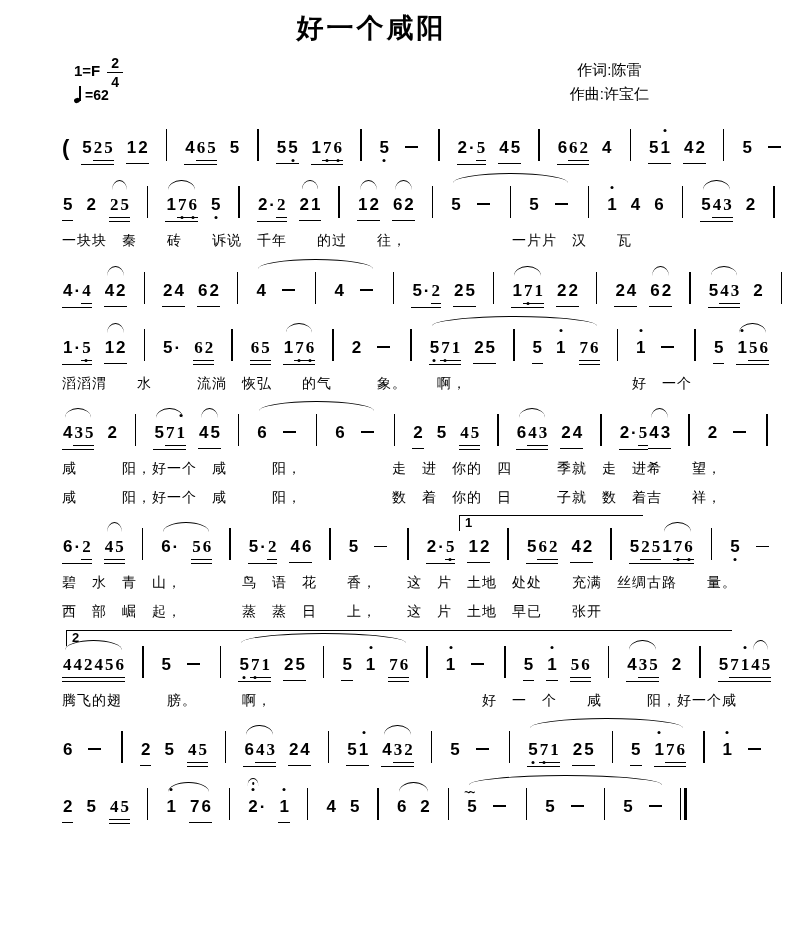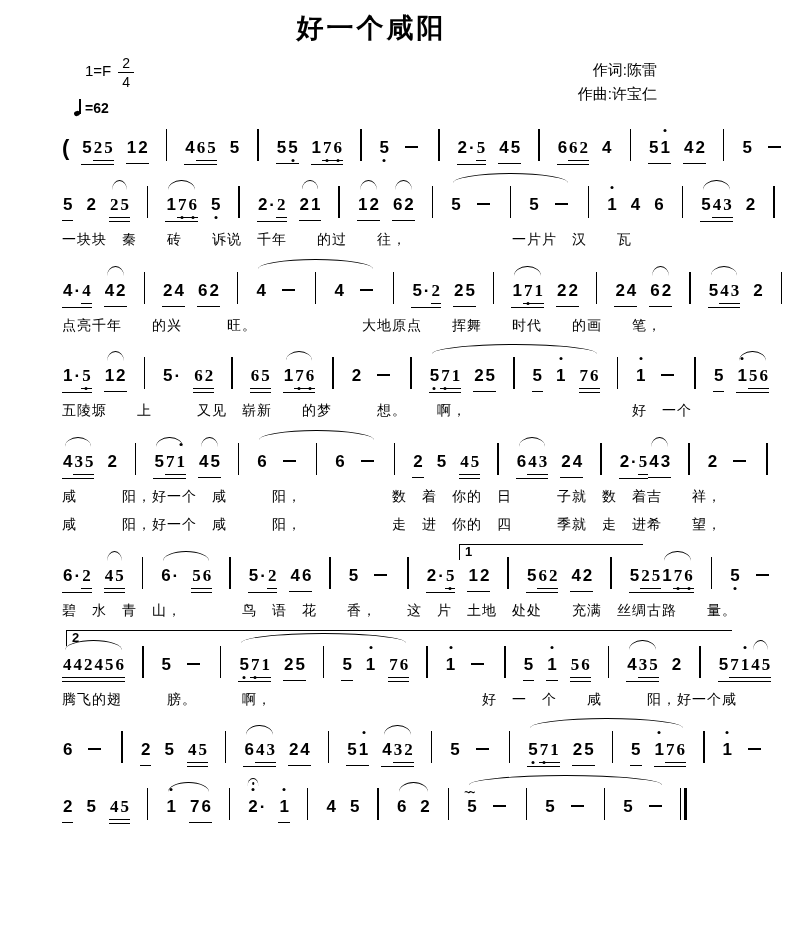--- a/index.html
+++ b/index.html
@@ -1,48 +1,48 @@
 <!DOCTYPE html>
 <html><head>
 <meta charset="utf-8">
 <style>
   html,body{margin:0;padding:0;background:#fff;}
   body{width:789px;height:951px;overflow:hidden;color:#000;font-family:"Liberation Sans",sans-serif;}
   .page{position:relative;width:707px;height:951px;box-sizing:border-box;padding:8px 26px 0 62px;}
   .title{text-align:center;font-size:27px;font-weight:bold;letter-spacing:3px;margin:2px 0 8px 0;font-family:"DejaVu Serif","Liberation Serif",serif;}
   .meta{position:relative;height:60px;margin-bottom:2px;}
-  .keysig{position:absolute;left:23px;top:2px;font-size:15px;font-weight:normal;white-space:nowrap;}
+  .keysig{position:absolute;left:12px;top:2px;font-size:15px;font-weight:bold;white-space:nowrap;}
   .frac{display:inline-block;vertical-align:middle;text-align:center;line-height:1;margin-left:7px;font-size:14px;}
   .fnum{display:block;border-bottom:1.2px solid #000;padding:0 4px 2px;}
   .fden{display:block;padding-top:2px;}
-  .tempo{position:absolute;left:12px;top:45px;font-size:14px;font-weight:bold;}
+  .tempo{position:absolute;left:12px;top:32px;font-size:14px;font-weight:bold;}
   .qnote{display:inline-block;position:relative;width:9px;height:17px;vertical-align:-3px;margin-right:2px;}
   .qnote::before{content:'';position:absolute;bottom:0;left:0;width:6px;height:5px;background:#000;border-radius:50%;transform:rotate(-20deg);}
   .qnote::after{content:'';position:absolute;left:5px;top:0;width:1.5px;height:15px;background:#000;}
-  .credits{position:absolute;right:24px;top:4px;font-size:15px;line-height:1.6;text-align:right;}
+  .credits{position:absolute;right:32px;top:4px;font-size:15px;line-height:1.6;text-align:center;}
 
   .score-line{position:relative;padding-top:13px;margin-bottom:8px;}
   .notes{font-size:17px;font-weight:bold;white-space:nowrap;line-height:24px;}
   .nt{position:relative;display:inline-block;padding:0 1px;}
   .hi{position:absolute;top:-7px;left:50%;transform:translateX(-50%);width:3px;height:3px;background:#000;border-radius:50%;}
   .lo{position:absolute;top:23px;left:50%;transform:translateX(-50%);width:3px;height:3px;background:#000;border-radius:50%;}
   .ferm{position:absolute;top:-17px;left:50%;transform:translateX(-50%);width:11px;height:7px;border-top:1.6px solid #000;border-radius:50% 50% 0 0/100% 100% 0 0;}
   .ferm::after{content:'';position:absolute;top:3px;left:50%;transform:translateX(-50%);width:2.5px;height:2.5px;background:#000;border-radius:50%;}
   .trill{position:absolute;top:-15px;left:-2px;font-size:11px;letter-spacing:-2px;font-weight:bold;}
   .ul{display:inline-block;border-bottom:1.6px solid #000;padding-bottom:3px;}
   .ul .ul{padding-bottom:0;font-family:Liberation Serif, serif;}
   .slur{display:inline-block;position:relative;}
   .slur::before{content:'';position:absolute;left:3px;right:3px;top:-13px;height:9px;border-top:1.4px solid #000;border-radius:50% 50% 0 0/100% 100% 0 0;}
   .bar{display:inline-block;width:1.5px;height:32px;background:#000;margin:0 5px;vertical-align:-8px;}
   .endbar{display:inline-block;width:3px;height:32px;border-left:1.5px solid #000;border-right:3.5px solid #000;vertical-align:-8px;margin-left:3px;}
   .gap{display:inline-block;width:12px;}
   .dash{display:inline-block;width:13px;height:1.8px;background:#000;vertical-align:5px;margin:0 3px;}
   .paren{font-size:22px;font-weight:bold;vertical-align:-2px;}
 
-  .lyric{font-size:14px;white-space:pre;margin-top:9px;line-height:1.4;letter-spacing:1px;font-family:Liberation Mono, monospace;}
+  .lyric{font-size:14px;white-space:pre;margin-top:9px;line-height:1.4;letter-spacing:1px;}
   .volta{position:absolute;border-top:1.4px solid #000;border-left:1.4px solid #000;height:15px;font-size:13px;font-weight:bold;padding:0 0 0 5px;line-height:14px;}
   .volta1{top:0;right:38px;width:178px;}
   .volta2{top:0;left:4px;width:660px;}
   .volta7{padding-top:16px;}
 </style>
 </head>
 <body>
 
 <div class="page">
 
@@ -65,38 +65,38 @@
     <div class="notes"><span class="paren">(</span><span class="gap"></span><span class="ul"><span class="nt">5</span><span class="ul"><span class="nt">2</span><span class="nt">5</span></span></span><span class="gap"></span><span class="ul"><span class="nt">1</span><span class="nt">2</span></span><span class="gap"></span><span class="bar"></span><span class="gap"></span><span class="ul"><span class="nt">4</span><span class="ul"><span class="nt">6</span><span class="nt">5</span></span></span><span class="gap"></span><span class="nt">5</span><span class="gap"></span><span class="bar"></span><span class="gap"></span><span class="ul"><span class="nt">5</span><span class="nt">5<span class="lo"></span></span></span><span class="gap"></span><span class="ul"><span class="nt">1</span><span class="ul"><span class="nt">7<span class="lo"></span></span><span class="nt">6<span class="lo"></span></span></span></span><span class="gap"></span><span class="bar"></span><span class="gap"></span><span class="nt">5<span class="lo"></span></span><span class="gap"></span><span class="dash"></span><span class="gap"></span><span class="bar"></span><span class="gap"></span><span class="ul"><span class="nt">2</span><span class="nt">·</span><span class="ul"><span class="nt">5</span></span></span><span class="gap"></span><span class="ul"><span class="nt">4</span><span class="nt">5</span></span><span class="gap"></span><span class="bar"></span><span class="gap"></span><span class="ul"><span class="nt">6</span><span class="ul"><span class="nt">6</span><span class="nt">2</span></span></span><span class="gap"></span><span class="nt">4</span><span class="gap"></span><span class="bar"></span><span class="gap"></span><span class="ul"><span class="nt">5</span><span class="nt">1<span class="hi"></span></span></span><span class="gap"></span><span class="ul"><span class="nt">4</span><span class="nt">2</span></span><span class="gap"></span><span class="bar"></span><span class="gap"></span><span class="nt">5</span><span class="gap"></span><span class="dash"></span><span class="gap"></span><span class="gap"></span></div>
   </div>
 
   <div class="score-line">
     <div class="notes"><span class="ul"><span class="nt">5</span></span><span class="gap"></span><span class="nt">2</span><span class="gap"></span><span class="slur"><span class="ul"><span class="ul"><span class="nt">2</span><span class="nt">5</span></span></span></span><span class="gap"></span><span class="bar"></span><span class="gap"></span><span class="slur"><span class="ul"><span class="nt">1</span><span class="ul"><span class="nt">7<span class="lo"></span></span><span class="nt">6<span class="lo"></span></span></span></span></span><span class="gap"></span><span class="nt">5<span class="lo"></span></span><span class="gap"></span><span class="bar"></span><span class="gap"></span><span class="ul"><span class="nt">2</span><span class="nt">·</span><span class="ul"><span class="nt">2</span></span></span><span class="gap"></span><span class="slur"><span class="ul"><span class="nt">2</span><span class="nt">1</span></span></span><span class="gap"></span><span class="bar"></span><span class="gap"></span><span class="slur"><span class="ul"><span class="nt">1</span><span class="nt">2</span></span></span><span class="gap"></span><span class="slur"><span class="ul"><span class="nt">6</span><span class="nt">2</span></span></span><span class="gap"></span><span class="bar"></span><span class="gap"></span><span class="slur"><span class="nt">5</span><span class="gap"></span><span class="dash"></span><span class="gap"></span><span class="bar"></span><span class="gap"></span><span class="nt">5</span><span class="gap"></span><span class="dash"></span></span><span class="gap"></span><span class="bar"></span><span class="gap"></span><span class="nt">1<span class="hi"></span></span><span class="gap"></span><span class="nt">4</span><span class="gap"></span><span class="nt">6</span><span class="gap"></span><span class="bar"></span><span class="gap"></span><span class="slur"><span class="ul"><span class="nt">5</span><span class="ul"><span class="nt">4</span><span class="nt">3</span></span></span></span><span class="gap"></span><span class="nt">2</span><span class="gap"></span><span class="bar"></span></div>
     <div class="lyric">一块块　秦　　砖　　诉说　千年　　的过　　往，　　　　　　　一片片　汉　　瓦</div>
   </div>
 
   <div class="score-line">
     <div class="notes"><span class="ul"><span class="nt">4</span><span class="nt">·</span><span class="ul"><span class="nt">4</span></span></span><span class="gap"></span><span class="slur"><span class="ul"><span class="nt">4</span><span class="nt">2</span></span></span><span class="gap"></span><span class="bar"></span><span class="gap"></span><span class="ul"><span class="nt">2</span><span class="nt">4</span></span><span class="gap"></span><span class="ul"><span class="nt">6</span><span class="nt">2</span></span><span class="gap"></span><span class="bar"></span><span class="gap"></span><span class="slur"><span class="nt">4</span><span class="gap"></span><span class="dash"></span><span class="gap"></span><span class="bar"></span><span class="gap"></span><span class="nt">4</span><span class="gap"></span><span class="dash"></span></span><span class="gap"></span><span class="bar"></span><span class="gap"></span><span class="ul"><span class="nt">5</span><span class="nt">·</span><span class="ul"><span class="nt">2</span></span></span><span class="gap"></span><span class="ul"><span class="nt">2</span><span class="nt">5</span></span><span class="gap"></span><span class="bar"></span><span class="gap"></span><span class="slur"><span class="ul"><span class="nt">1</span><span class="ul"><span class="nt">7<span class="lo"></span></span><span class="nt">1</span></span></span></span><span class="gap"></span><span class="ul"><span class="nt">2</span><span class="nt">2</span></span><span class="gap"></span><span class="bar"></span><span class="gap"></span><span class="ul"><span class="nt">2</span><span class="nt">4</span></span><span class="gap"></span><span class="slur"><span class="ul"><span class="nt">6</span><span class="nt">2</span></span></span><span class="gap"></span><span class="bar"></span><span class="gap"></span><span class="slur"><span class="ul"><span class="nt">5</span><span class="ul"><span class="nt">4</span><span class="nt">3</span></span></span></span><span class="gap"></span><span class="nt">2</span><span class="gap"></span><span class="bar"></span></div>
-    <div class="lyric">点亮千年　　的兴　　　旺。　　　　　　　大地原点　　挥舞　　时代　　的画　　笔，</div>
   </div>
 
   <div class="score-line">
     <div class="notes"><span class="ul"><span class="nt">1</span><span class="nt">·</span><span class="ul"><span class="nt">5<span class="lo"></span></span></span></span><span class="gap"></span><span class="slur"><span class="ul"><span class="nt">1</span><span class="nt">2</span></span></span><span class="gap"></span><span class="bar"></span><span class="gap"></span><span class="nt">5</span><span class="nt">·</span><span class="gap"></span><span class="ul"><span class="ul"><span class="nt">6</span><span class="nt">2</span></span></span><span class="gap"></span><span class="bar"></span><span class="gap"></span><span class="ul"><span class="ul"><span class="nt">6</span><span class="nt">5</span></span></span><span class="gap"></span><span class="slur"><span class="ul"><span class="nt">1</span><span class="ul"><span class="nt">7<span class="lo"></span></span><span class="nt">6<span class="lo"></span></span></span></span></span><span class="gap"></span><span class="bar"></span><span class="gap"></span><span class="nt">2</span><span class="gap"></span><span class="dash"></span><span class="gap"></span><span class="bar"></span><span class="gap"></span><span class="slur"><span class="ul"><span class="nt">5<span class="lo"></span></span><span class="ul"><span class="nt">7<span class="lo"></span></span><span class="nt">1</span></span></span><span class="gap"></span><span class="ul"><span class="nt">2</span><span class="nt">5</span></span><span class="gap"></span><span class="bar"></span><span class="gap"></span><span class="ul"><span class="nt">5</span></span><span class="gap"></span><span class="nt">1<span class="hi"></span></span><span class="gap"></span><span class="ul"><span class="ul"><span class="nt">7</span><span class="nt">6</span></span></span></span><span class="gap"></span><span class="bar"></span><span class="gap"></span><span class="nt">1<span class="hi"></span></span><span class="gap"></span><span class="dash"></span><span class="gap"></span><span class="bar"></span><span class="gap"></span><span class="ul"><span class="nt">5</span></span><span class="gap"></span><span class="slur"><span class="ul"><span class="nt">1<span class="hi"></span></span><span class="ul"><span class="nt">5</span><span class="nt">6</span></span></span></span><span class="gap"></span></div>
-    <div class="lyric">五陵塬　　上　　　又见　崭新　　的梦　　　想。　　啊，　　　　　　　　　　　好　一个</div>
+    <div class="lyric">滔滔渭　　水　　　流淌　恢弘　　的气　　　象。　　啊，　　　　　　　　　　　好　一个</div>
   </div>
 
   <div class="score-line">
     <div class="notes"><span class="slur"><span class="ul"><span class="nt">4</span><span class="ul"><span class="nt">3</span><span class="nt">5</span></span></span></span><span class="gap"></span><span class="nt">2</span><span class="gap"></span><span class="bar"></span><span class="gap"></span><span class="slur"><span class="ul"><span class="nt">5</span><span class="ul"><span class="nt">7</span><span class="nt">1<span class="hi"></span></span></span></span></span><span class="gap"></span><span class="slur"><span class="ul"><span class="nt">4</span><span class="nt">5</span></span></span><span class="gap"></span><span class="bar"></span><span class="gap"></span><span class="slur"><span class="nt">6</span><span class="gap"></span><span class="dash"></span><span class="gap"></span><span class="bar"></span><span class="gap"></span><span class="nt">6</span><span class="gap"></span><span class="dash"></span></span><span class="gap"></span><span class="bar"></span><span class="gap"></span><span class="ul"><span class="nt">2</span></span><span class="gap"></span><span class="nt">5</span><span class="gap"></span><span class="ul"><span class="ul"><span class="nt">4</span><span class="nt">5</span></span></span><span class="gap"></span><span class="bar"></span><span class="gap"></span><span class="slur"><span class="ul"><span class="nt">6</span><span class="ul"><span class="nt">4</span><span class="nt">3</span></span></span></span><span class="gap"></span><span class="ul"><span class="nt">2</span><span class="nt">4</span></span><span class="gap"></span><span class="bar"></span><span class="gap"></span><span class="ul"><span class="nt">2</span><span class="nt">·</span><span class="ul"><span class="nt">5</span></span></span><span class="slur"><span class="ul"><span class="nt">4</span><span class="nt">3</span></span></span><span class="gap"></span><span class="bar"></span><span class="gap"></span><span class="nt">2</span><span class="gap"></span><span class="dash"></span><span class="gap"></span><span class="bar"></span></div>
+    <div class="lyric">咸　　　阳，好一个　咸　　　阳，　　　　　　走　进　你的　四　　　季就　走　进希　　望，</div>
     <div class="lyric">咸　　　阳，好一个　咸　　　阳，　　　　　　数　着　你的　日　　　子就　数　着吉　　祥，</div>
-    <div class="lyric">咸　　　阳，好一个　咸　　　阳，　　　　　　走　进　你的　四　　　季就　走　进希　　望，</div>
   </div>
 
   <div class="score-line">
     <div class="volta volta1"><span>1</span></div>
     <div class="notes"><span class="ul"><span class="nt">6</span><span class="nt">·</span><span class="ul"><span class="nt">2</span></span></span><span class="gap"></span><span class="slur"><span class="ul"><span class="ul"><span class="nt">4</span><span class="nt">5</span></span></span></span><span class="gap"></span><span class="bar"></span><span class="gap"></span><span class="slur"><span class="nt">6</span><span class="nt">·</span><span class="gap"></span><span class="ul"><span class="ul"><span class="nt">5</span><span class="nt">6</span></span></span></span><span class="gap"></span><span class="bar"></span><span class="gap"></span><span class="ul"><span class="nt">5</span><span class="nt">·</span><span class="ul"><span class="nt">2</span></span></span><span class="gap"></span><span class="ul"><span class="nt">4</span><span class="nt">6</span></span><span class="gap"></span><span class="bar"></span><span class="gap"></span><span class="nt">5</span><span class="gap"></span><span class="dash"></span><span class="gap"></span><span class="bar"></span><span class="gap"></span><span class="ul"><span class="nt">2</span><span class="nt">·</span><span class="ul"><span class="nt">5<span class="lo"></span></span></span></span><span class="gap"></span><span class="ul"><span class="nt">1</span><span class="nt">2</span></span><span class="gap"></span><span class="bar"></span><span class="gap"></span><span class="ul"><span class="nt">5</span><span class="ul"><span class="nt">6</span><span class="nt">2</span></span></span><span class="gap"></span><span class="ul"><span class="nt">4</span><span class="nt">2</span></span><span class="gap"></span><span class="bar"></span><span class="gap"></span><span class="ul"><span class="nt">5</span><span class="ul"><span class="nt">2</span><span class="nt">5</span></span></span><span class="slur"><span class="ul"><span class="nt">1</span><span class="ul"><span class="nt">7<span class="lo"></span></span><span class="nt">6<span class="lo"></span></span></span></span></span><span class="gap"></span><span class="bar"></span><span class="gap"></span><span class="nt">5<span class="lo"></span></span><span class="gap"></span><span class="dash"></span><span class="gap"></span></div>
     <div class="lyric">碧　水　青　山，　　　　鸟　语　花　　香，　　这　片　土地　处处　　充满　丝绸古路　　量。</div>
+    <div class="lyric">西　部　崛　起，　　　　蒸　蒸　日　　上，　　这　片　土地　早已　　张开</div>
   </div>
 
   <div class="score-line volta7">
     <div class="volta volta2"><span>2</span></div>
     <div class="notes"><span class="slur"><span class="ul"><span class="ul"><span class="nt">4</span><span class="nt">4</span><span class="nt">2</span><span class="nt">4</span><span class="nt">5</span><span class="nt">6</span></span></span></span><span class="gap"></span><span class="bar"></span><span class="gap"></span><span class="nt">5</span><span class="gap"></span><span class="dash"></span><span class="gap"></span><span class="bar"></span><span class="gap"></span><span class="slur"><span class="ul"><span class="nt">5<span class="lo"></span></span><span class="ul"><span class="nt">7<span class="lo"></span></span><span class="nt">1</span></span></span><span class="gap"></span><span class="ul"><span class="nt">2</span><span class="nt">5</span></span><span class="gap"></span><span class="bar"></span><span class="gap"></span><span class="ul"><span class="nt">5</span></span><span class="gap"></span><span class="nt">1<span class="hi"></span></span><span class="gap"></span><span class="ul"><span class="ul"><span class="nt">7</span><span class="nt">6</span></span></span></span><span class="gap"></span><span class="bar"></span><span class="gap"></span><span class="nt">1<span class="hi"></span></span><span class="gap"></span><span class="dash"></span><span class="gap"></span><span class="bar"></span><span class="gap"></span><span class="ul"><span class="nt">5</span></span><span class="gap"></span><span class="ul"><span class="nt">1<span class="hi"></span></span></span><span class="gap"></span><span class="ul"><span class="ul"><span class="nt">5</span><span class="nt">6</span></span></span><span class="gap"></span><span class="bar"></span><span class="gap"></span><span class="slur"><span class="ul"><span class="nt">4</span><span class="ul"><span class="nt">3</span><span class="nt">5</span></span></span></span><span class="gap"></span><span class="nt">2</span><span class="gap"></span><span class="bar"></span><span class="gap"></span><span class="ul"><span class="nt">5</span><span class="ul"><span class="nt">7</span><span class="nt">1<span class="hi"></span></span></span></span><span class="slur"><span class="ul"><span class="ul"><span class="nt">4</span><span class="nt">5</span></span></span></span><span class="gap"></span></div>
     <div class="lyric">腾飞的翅　　　膀。　　　啊，　　　　　　　　　　　　　　好　一　个　　咸　　　阳，好一个咸</div>
   </div>
 
   <div class="score-line">
     <div class="notes"><span class="nt">6</span><span class="gap"></span><span class="dash"></span><span class="gap"></span><span class="bar"></span><span class="gap"></span><span class="ul"><span class="nt">2</span></span><span class="gap"></span><span class="nt">5</span><span class="gap"></span><span class="ul"><span class="ul"><span class="nt">4</span><span class="nt">5</span></span></span><span class="gap"></span><span class="bar"></span><span class="gap"></span><span class="slur"><span class="ul"><span class="nt">6</span><span class="ul"><span class="nt">4</span><span class="nt">3</span></span></span></span><span class="gap"></span><span class="ul"><span class="nt">2</span><span class="nt">4</span></span><span class="gap"></span><span class="bar"></span><span class="gap"></span><span class="ul"><span class="nt">5</span><span class="nt">1<span class="hi"></span></span></span><span class="gap"></span><span class="slur"><span class="ul"><span class="nt">4</span><span class="ul"><span class="nt">3</span><span class="nt">2</span></span></span></span><span class="gap"></span><span class="bar"></span><span class="gap"></span><span class="nt">5</span><span class="gap"></span><span class="dash"></span><span class="gap"></span><span class="bar"></span><span class="gap"></span><span class="slur"><span class="ul"><span class="nt">5<span class="lo"></span></span><span class="ul"><span class="nt">7<span class="lo"></span></span><span class="nt">1</span></span></span><span class="gap"></span><span class="ul"><span class="nt">2</span><span class="nt">5</span></span><span class="gap"></span><span class="bar"></span><span class="gap"></span><span class="ul"><span class="nt">5</span></span><span class="gap"></span><span class="ul"><span class="nt">1<span class="hi"></span></span><span class="ul"><span class="nt">7</span><span class="nt">6</span></span></span></span><span class="gap"></span><span class="bar"></span><span class="gap"></span><span class="nt">1<span class="hi"></span></span><span class="gap"></span><span class="dash"></span><span class="gap"></span></div>

